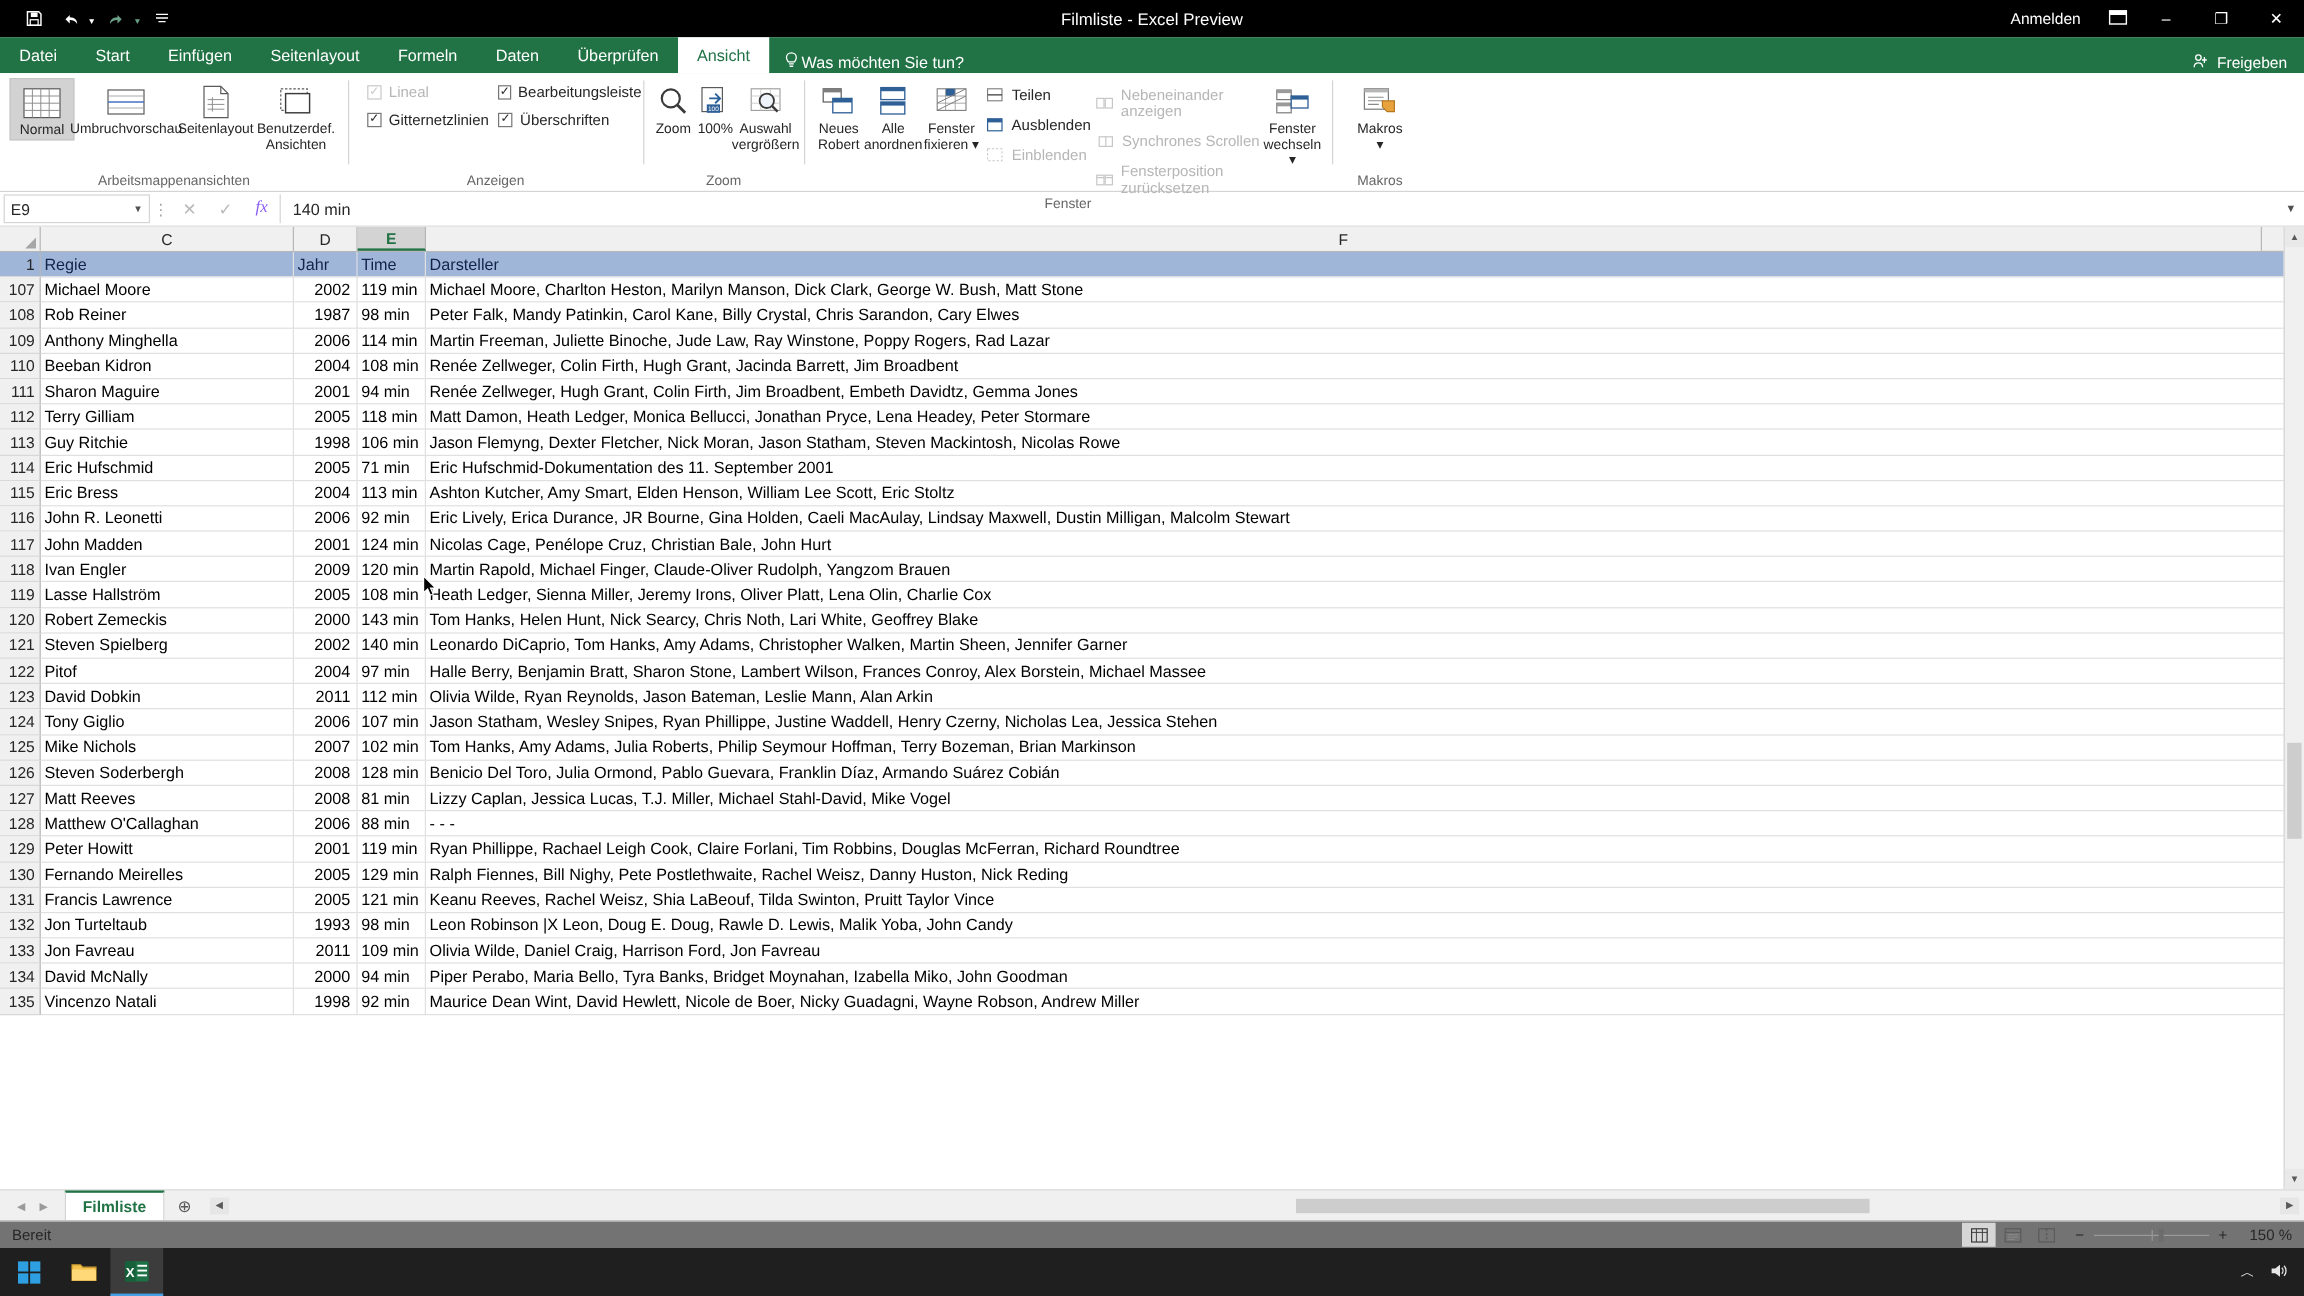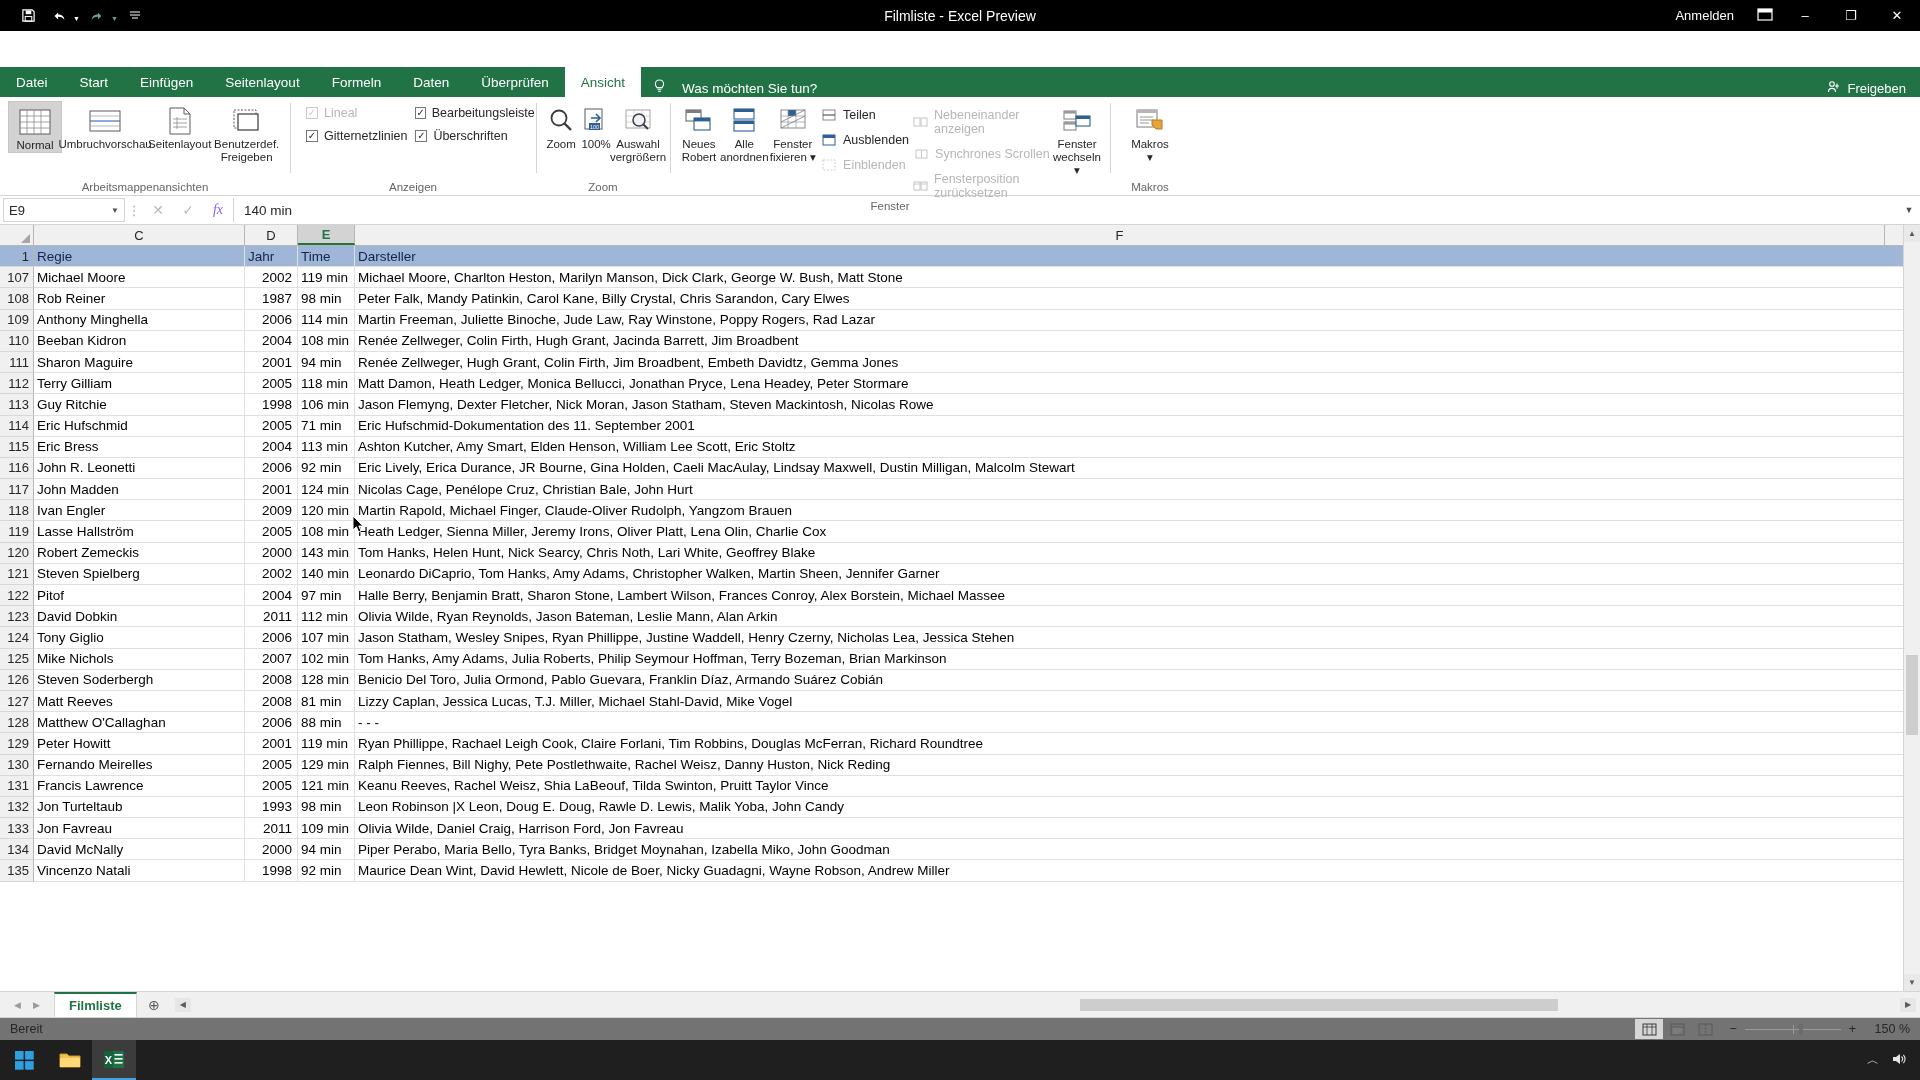--- a/index.html
+++ b/index.html
@@ -29,28 +29,28 @@
   }
   .tb-right { margin-left: auto; display: flex; align-items: center; height: 100%; }
   .signin { font-size: 13px; color: #fff; padding: 0 14px; }
   .ribbon-disp { width: 34px; text-align: center; font-size: 14px; color: #fff; }
   .wbtn { width: 46px; height: 31px; display: flex; align-items: center; justify-content: center;
           color: #fff; font-size: 13px; }
 
   
   .tabstrip {
     height: 30px; background: #217346; display: flex; align-items: flex-end;
-    position: relative; flex: none; margin-top: 36px;
+    position: relative; flex: none;
   }
   .tab {
     height: 30px; padding: 0 16px; display: flex; align-items: center;
     font-size: 13.5px; color: #ffffff;
   }
   .tab.active { background: #ffffff; color: #217346; }
-  .tellme { display: flex; align-items: center; gap: 16px; padding: 0 12px;
+  .tellme { display: flex; align-items: center; gap: 2px; padding: 0 12px;
             font-size: 13.5px; color: #ffffff; }
   .bulb { font-size: 13px; }
   .tabstrip-right { margin-left: auto; display: flex; align-items: center;
                     padding-right: 14px; gap: 6px; font-size: 13px; color: #fff; }
 
   
   .ribbon {
     height: 99px; background: #ffffff; border-bottom: 1px solid #d4d4d4;
     display: flex; align-items: stretch; position: relative; flex: none;
   }
@@ -323,21 +323,21 @@
           <span style="white-space:pre-line">Seitenlayout</span>
         </div>
         <div class="bigbtn" style="width:76px">
           <span class="ic">
             <svg width="32" height="28" viewBox="0 0 32 28">
                 <rect x="3" y="3" width="22" height="18" fill="none" stroke="#5a5a5a" stroke-width="1" stroke-dasharray="2 1.5"></rect>
                 <rect x="7" y="7" width="20" height="16" fill="#fff" stroke="#3a3a3a" stroke-width="1.2"></rect>
               </svg>
           </span>
           <span style="white-space:pre-line">Benutzerdef.
-Freigeben</span>
+Ansichten</span>
         </div>
       </div>
       <div class="rgroup-label">Arbeitsmappenansichten</div>
     </div>
 
     <div class="rgroup" style="width:246px">
       <div class="rgroup-body" style="padding-top:0">
         <div class="checkcol" style="width:116px">
           <div class="chk dim">
             <span class="box">✓</span>

